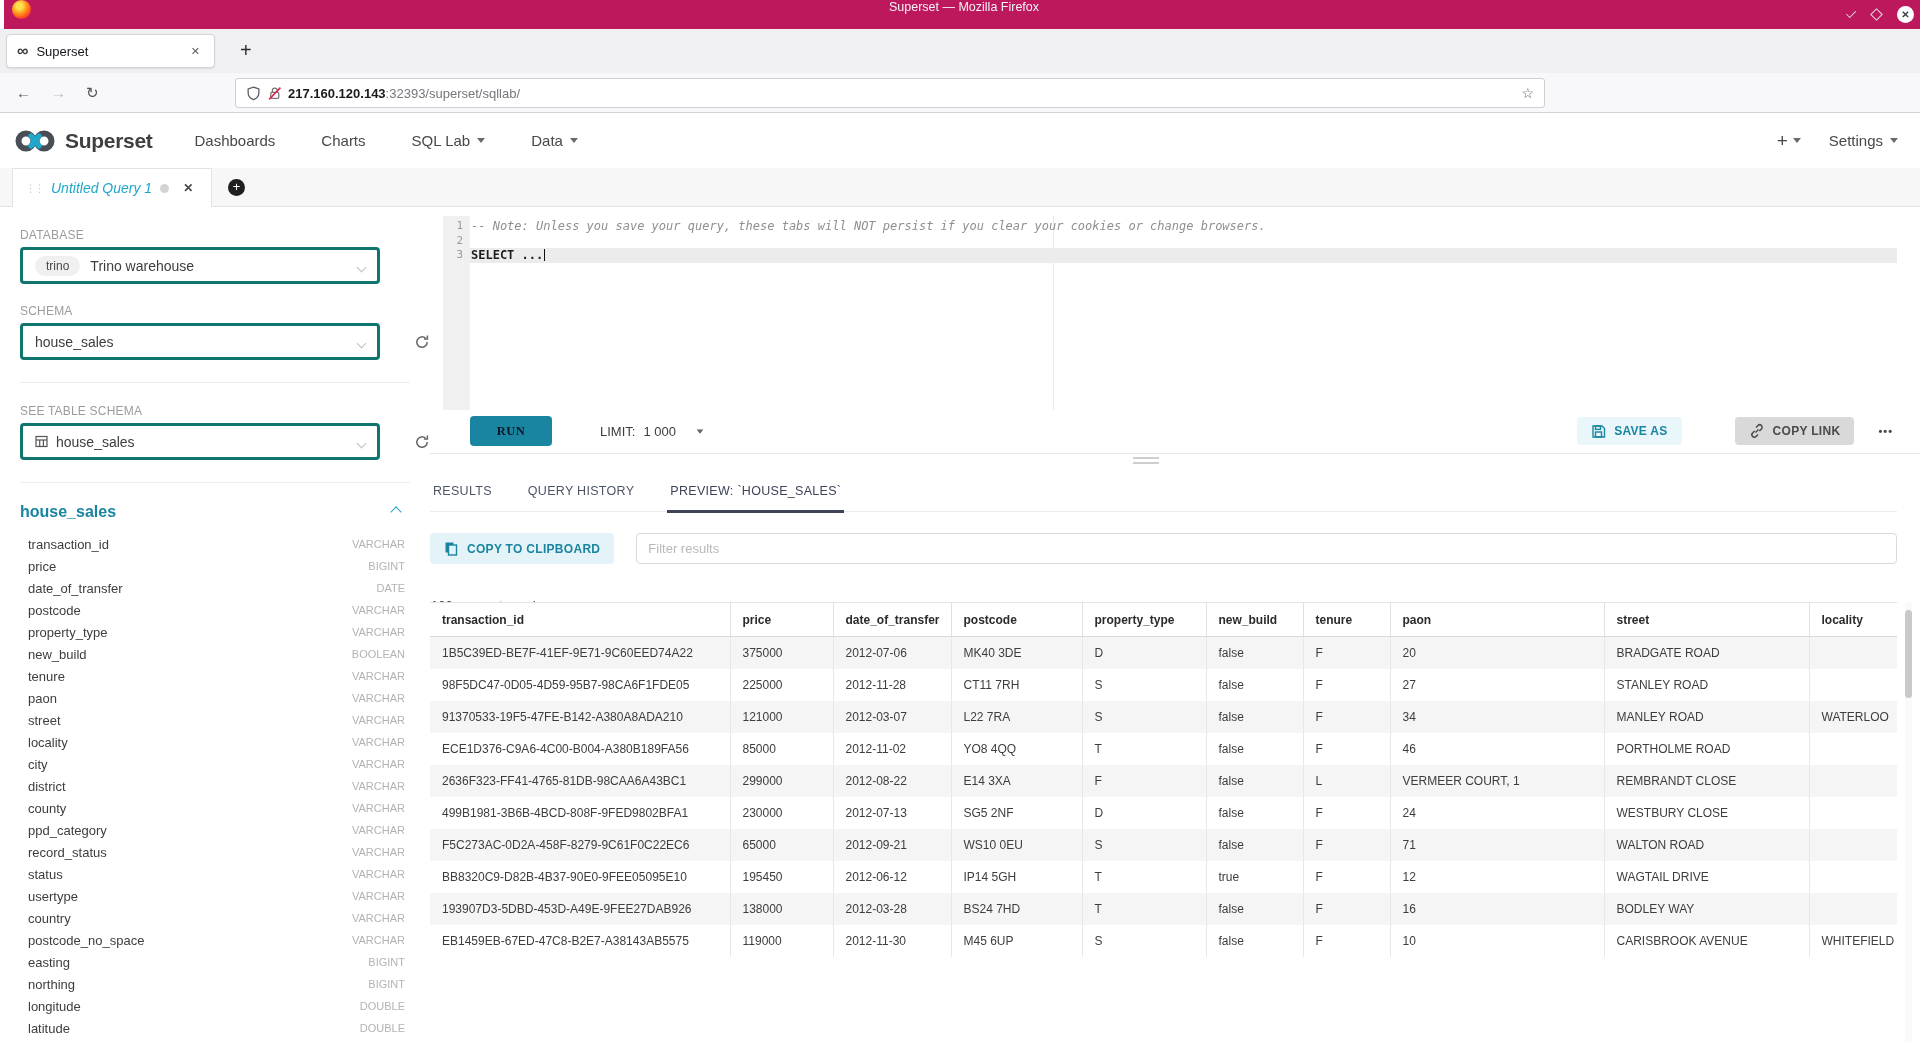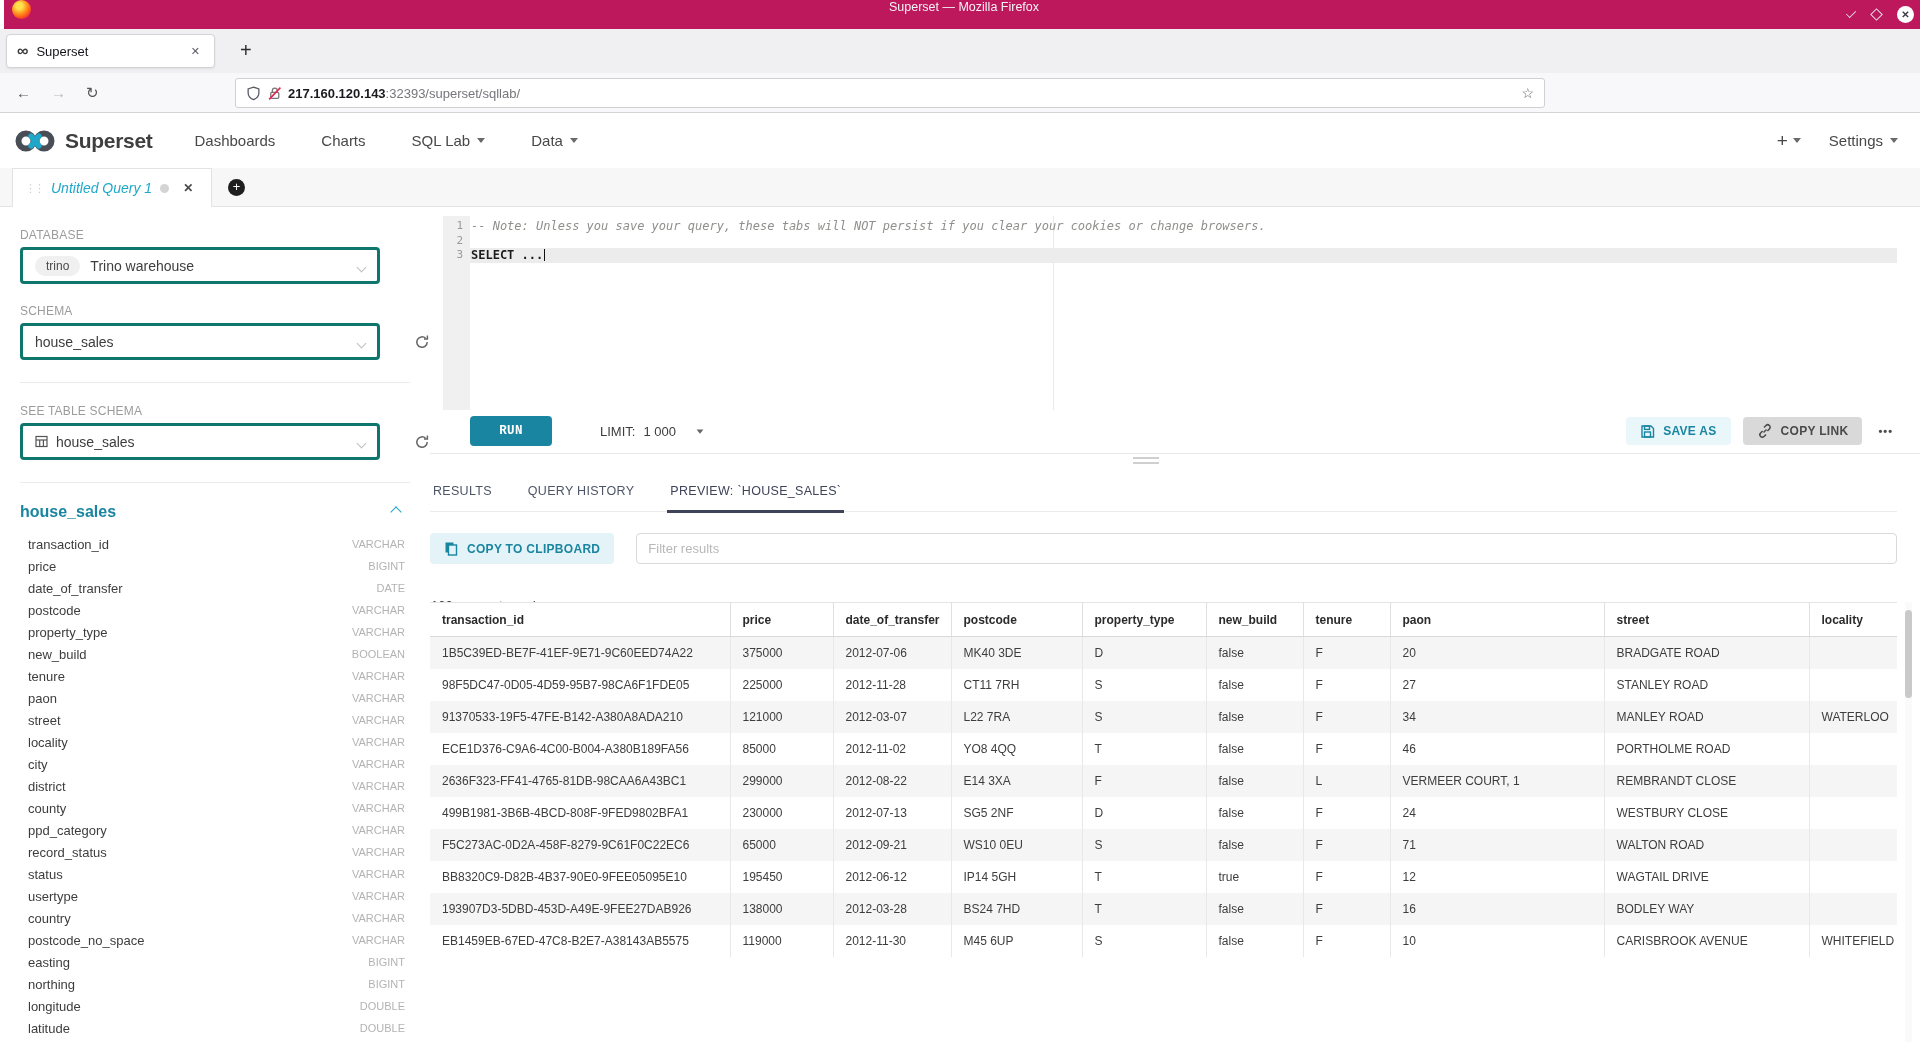--- a/index.html
+++ b/index.html
@@ -106,29 +106,29 @@
     font:11px/14.6px "DejaVu Sans Mono", monospace; color:#9a9a9a; }
   .code { position:absolute; left:27px; right:0; top:0; padding-top:3px; }
   .codeline { height:14.6px; white-space:pre; font:12px/14.6px "DejaVu Sans Mono", monospace; padding-left:1px; }
   .codeline.comment { color:#8e908c; font-style:italic; }
   .codeline.active { background:#ececec; }
   .kw { font-weight:bold; color:#1c1c1c; }
   .cursor { display:inline-block; width:0; height:12px; border-left:1.6px solid #111; vertical-align:-2px; margin-left:1px; }
   .printmargin { position:absolute; left:610px; top:0; bottom:0; width:1px; background:#e9e9e9; }
 
   .runrow { position:absolute; top:209px; left:40px; right:23px; height:30px; display:flex; align-items:center; }
-  .runbtn { width:82px; height:30px; background:#1985a0; color:#ffffff; border:none; border-radius:4px;
-    font-size:12.5px; font-weight:bold; letter-spacing:.4px; font-family:Liberation Mono, monospace; }
+  .runbtn { width:82px; height:30px; background:#1985a0; color:#0f172a; border:none; border-radius:4px;
+    font-size:12.5px; font-weight:bold; letter-spacing:.4px; font-family:Liberation Serif, serif; }
   .limit { margin-left:48px; display:flex; align-items:center; font-size:13px; color:#3d3d3d; gap:8px; }
   .limit .lcaret { margin-left:12px; border-top-color:#666; transform:scale(.85); }
-  .rightbtns { margin-left:auto; display:flex; align-items:center; gap:12px; }
+  .rightbtns { margin-left:auto; display:flex; align-items:center; gap:20px; }
   .saveas { height:28px; background:#e9f6fa; color:#1985a0; border:none; border-radius:4px;
     font-size:12px; font-weight:bold; letter-spacing:.3px; padding:0 14px; display:flex; align-items:center; gap:8px; font-family:inherit; }
   .copylink { height:28px; background:#d9d9d9; color:#4a4a4a; border:none; border-radius:4px;
-    font-size:12px; font-weight:bold; letter-spacing:.3px; padding:0 14px; display:flex; align-items:center; gap:8px; font-family:inherit; }
+    font-size:12px; font-weight:bold; letter-spacing:.3px; padding:0 14px; display:flex; align-items:center; gap:8px; font-family:inherit;margin-left:33px; }
   .morebtn { color:#4a4a4a; font-size:11px; letter-spacing:1px; font-weight:bold; padding:0 4px; }
 
   .southsep { position:absolute; top:246px; left:0; right:0; border-top:1px solid #e8e8e8; }
   .grip { position:absolute; top:250px; left:703px; width:26px; }
   .grip div { height:2px; background:#cfcfcf; margin-bottom:3px; }
 
   .rtabs { position:absolute; top:265px; left:0; right:23px; display:flex; gap:30px; border-bottom:1px solid #ececec; }
   .rtab { font-size:12.5px; font-weight:500; letter-spacing:.3px; color:#4c5566; padding:12px 3px 12px; }
   .rtab.active { border-bottom:3px solid #3e4358; margin-bottom:-2px; color:#3e4358; }
 

